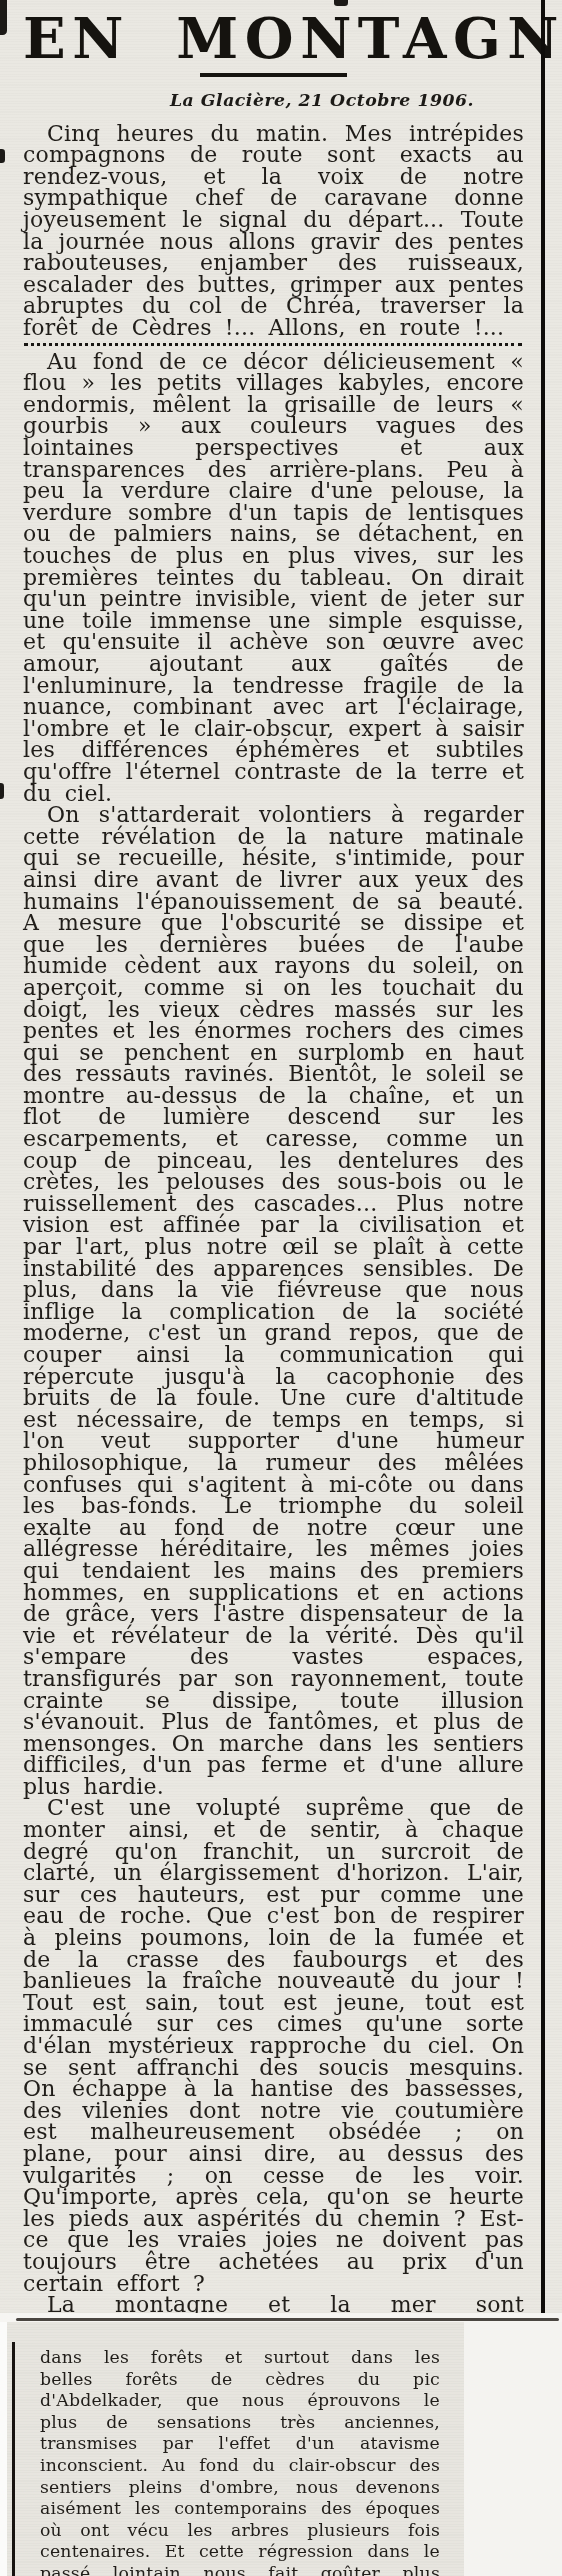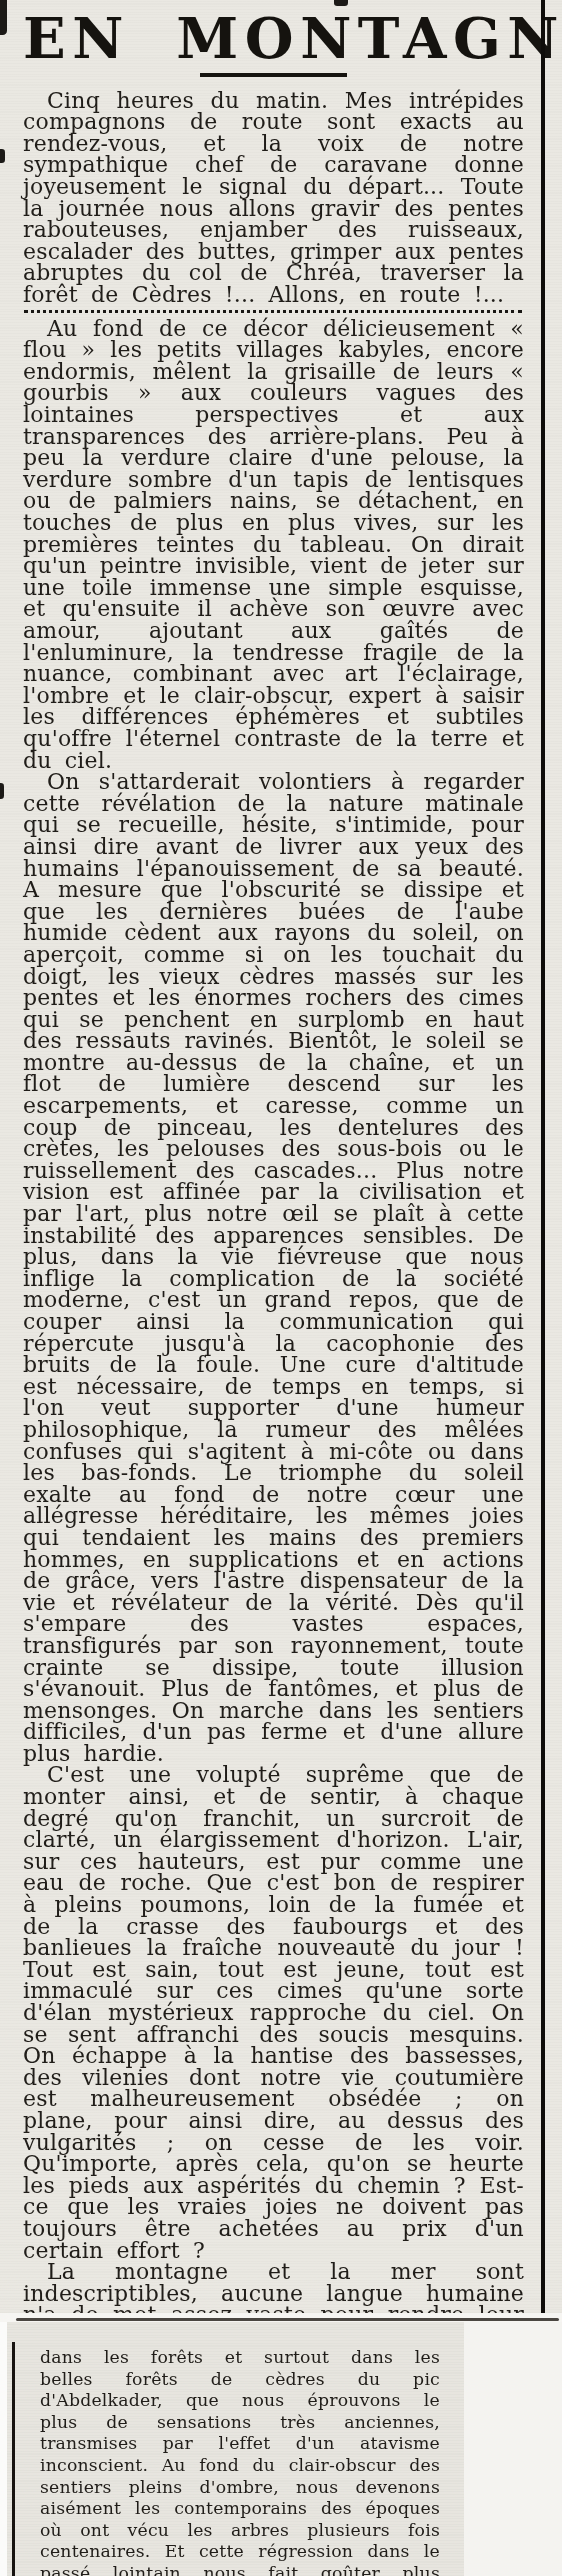--- a/index.html
+++ b/index.html
@@ -55,20 +55,21 @@
     text-indent:0;word-spacing:6px;letter-spacing:0.2px;
   }
 </style>
 </head>
 <body>
 
 <div class="piece piece-top">
   <div class="content">
     <div class="headline">EN MONTAGNE</div>
     <div class="headline-rule"></div>
+    <div class="dateline">La Glacière, 21 Octobre 1906.</div>
     <div class="body-text">
       <p>Cinq heures du matin. Mes intrépides compagnons de route sont exacts au rendez-vous, et la voix de notre sympathique chef de caravane donne joyeusement le signal du départ... Toute la journée nous allons gravir des pentes rabouteuses, enjamber des ruisseaux, escalader des buttes, grimper aux pentes abruptes du col de Chréa, traverser la forêt de Cèdres !... Allons, en route !...</p>
       <div class="ellipsis-separator"></div>
       <p>Au fond de ce décor délicieusement « flou » les petits villages kabyles, encore endormis, mêlent la grisaille de leurs « gourbis » aux couleurs vagues des lointaines perspectives et aux transparences des arrière-plans. Peu à peu la verdure claire d'une pelouse, la verdure sombre d'un tapis de lentisques ou de palmiers nains, se détachent, en touches de plus en plus vives, sur les premières teintes du tableau. On dirait qu'un peintre invisible, vient de jeter sur une toile immense une simple esquisse, et qu'ensuite il achève son œuvre avec amour, ajoutant aux gaîtés de l'enluminure, la tendresse fragile de la nuance, combinant avec art l'éclairage, l'ombre et le clair-obscur, expert à saisir les différences éphémères et subtiles qu'offre l'éternel contraste de la terre et du ciel.</p>
       <p>On s'attarderait volontiers à regarder cette révélation de la nature matinale qui se recueille, hésite, s'intimide, pour ainsi dire avant de livrer aux yeux des humains l'épanouissement de sa beauté. A mesure que l'obscurité se dissipe et que les dernières buées de l'aube humide cèdent aux rayons du soleil, on aperçoit, comme si on les touchait du doigt, les vieux cèdres massés sur les pentes et les énormes rochers des cimes qui se penchent en surplomb en haut des ressauts ravinés. Bientôt, le soleil se montre au-dessus de la chaîne, et un flot de lumière descend sur les escarpements, et caresse, comme un coup de pinceau, les dentelures des crètes, les pelouses des sous-bois ou le ruissellement des cascades... Plus notre vision est affinée par la civilisation et par l'art, plus notre œil se plaît à cette instabilité des apparences sensibles. De plus, dans la vie fiévreuse que nous inflige la complication de la société moderne, c'est un grand repos, que de couper ainsi la communication qui répercute jusqu'à la cacophonie des bruits de la foule. Une cure d'altitude est nécessaire, de temps en temps, si l'on veut supporter d'une humeur philosophique, la rumeur des mêlées confuses qui s'agitent à mi-côte ou dans les bas-fonds. Le triomphe du soleil exalte au fond de notre cœur une allégresse héréditaire, les mêmes joies qui tendaient les mains des premiers hommes, en supplications et en actions de grâce, vers l'astre dispensateur de la vie et révélateur de la vérité. Dès qu'il s'empare des vastes espaces, transfigurés par son rayonnement, toute crainte se dissipe, toute illusion s'évanouit. Plus de fantômes, et plus de mensonges. On marche dans les sentiers difficiles, d'un pas ferme et d'une allure plus hardie.</p>
       <p>C'est une volupté suprême que de monter ainsi, et de sentir, à chaque degré qu'on franchit, un surcroit de clarté, un élargissement d'horizon. L'air, sur ces hauteurs, est pur comme une eau de roche. Que c'est bon de respirer à pleins poumons, loin de la fumée et de la crasse des faubourgs et des banlieues la fraîche nouveauté du jour ! Tout est sain, tout est jeune, tout est immaculé sur ces cimes qu'une sorte d'élan mystérieux rapproche du ciel. On se sent affranchi des soucis mesquins. On échappe à la hantise des bassesses, des vilenies dont notre vie coutumière est malheureusement obsédée ; on plane, pour ainsi dire, au dessus des vulgarités ; on cesse de les voir. Qu'importe, après cela, qu'on se heurte les pieds aux aspérités du chemin ? Est-ce que les vraies joies ne doivent pas toujours être achetées au prix d'un certain effort ?</p>
       <p>La montagne et la mer sont indescriptibles, aucune langue humaine n'a de mot assez vaste pour rendre leur immensité, ni de vocable assez riche pour exprimer leur variété infinie. On ne peut saisir, dans leur vie colossale, que des épisodes et des fragments. De cette longue marche par monts et par vaux, je retiendrai une série d'aspects et d'images dignes de tenter la palette des plus ingénieux paysagistes. Quel dommage qu'un Henri Martin ou un René Ménard n'apporte pas sa boîte à couleurs et ses pinceaux parmi les bruyères du col de Chréa, ou les merveilleux ombrages de la forêt des cèdres, où la lumière éparpillée par le frémissement des feuilles semble s'égoutter sur la mousse en pluie d'émeraudes.</p>
       <p>Les hommes se sont apprivoisés très lentement au charme des forêts, parce que, pendant longtemps, ils en ont eu peur. Autrefois, l'insécurité des campagnes ouvertes, l'état de guerre, à peu près permanent où vivait l'humanité farouche, donnaient à la profondeur des forêts quelque chose de formidable. Les voûtes des futaies répandaient sur les passants assez audacieux pour s'y aventurer une obscurité fantastique et une sorte de terreur sacrée. Nous avons quelque peine, aujourd'hui encore, à nous délivrer de cette inquiétude héréditaire.</p>
 
     </div>

